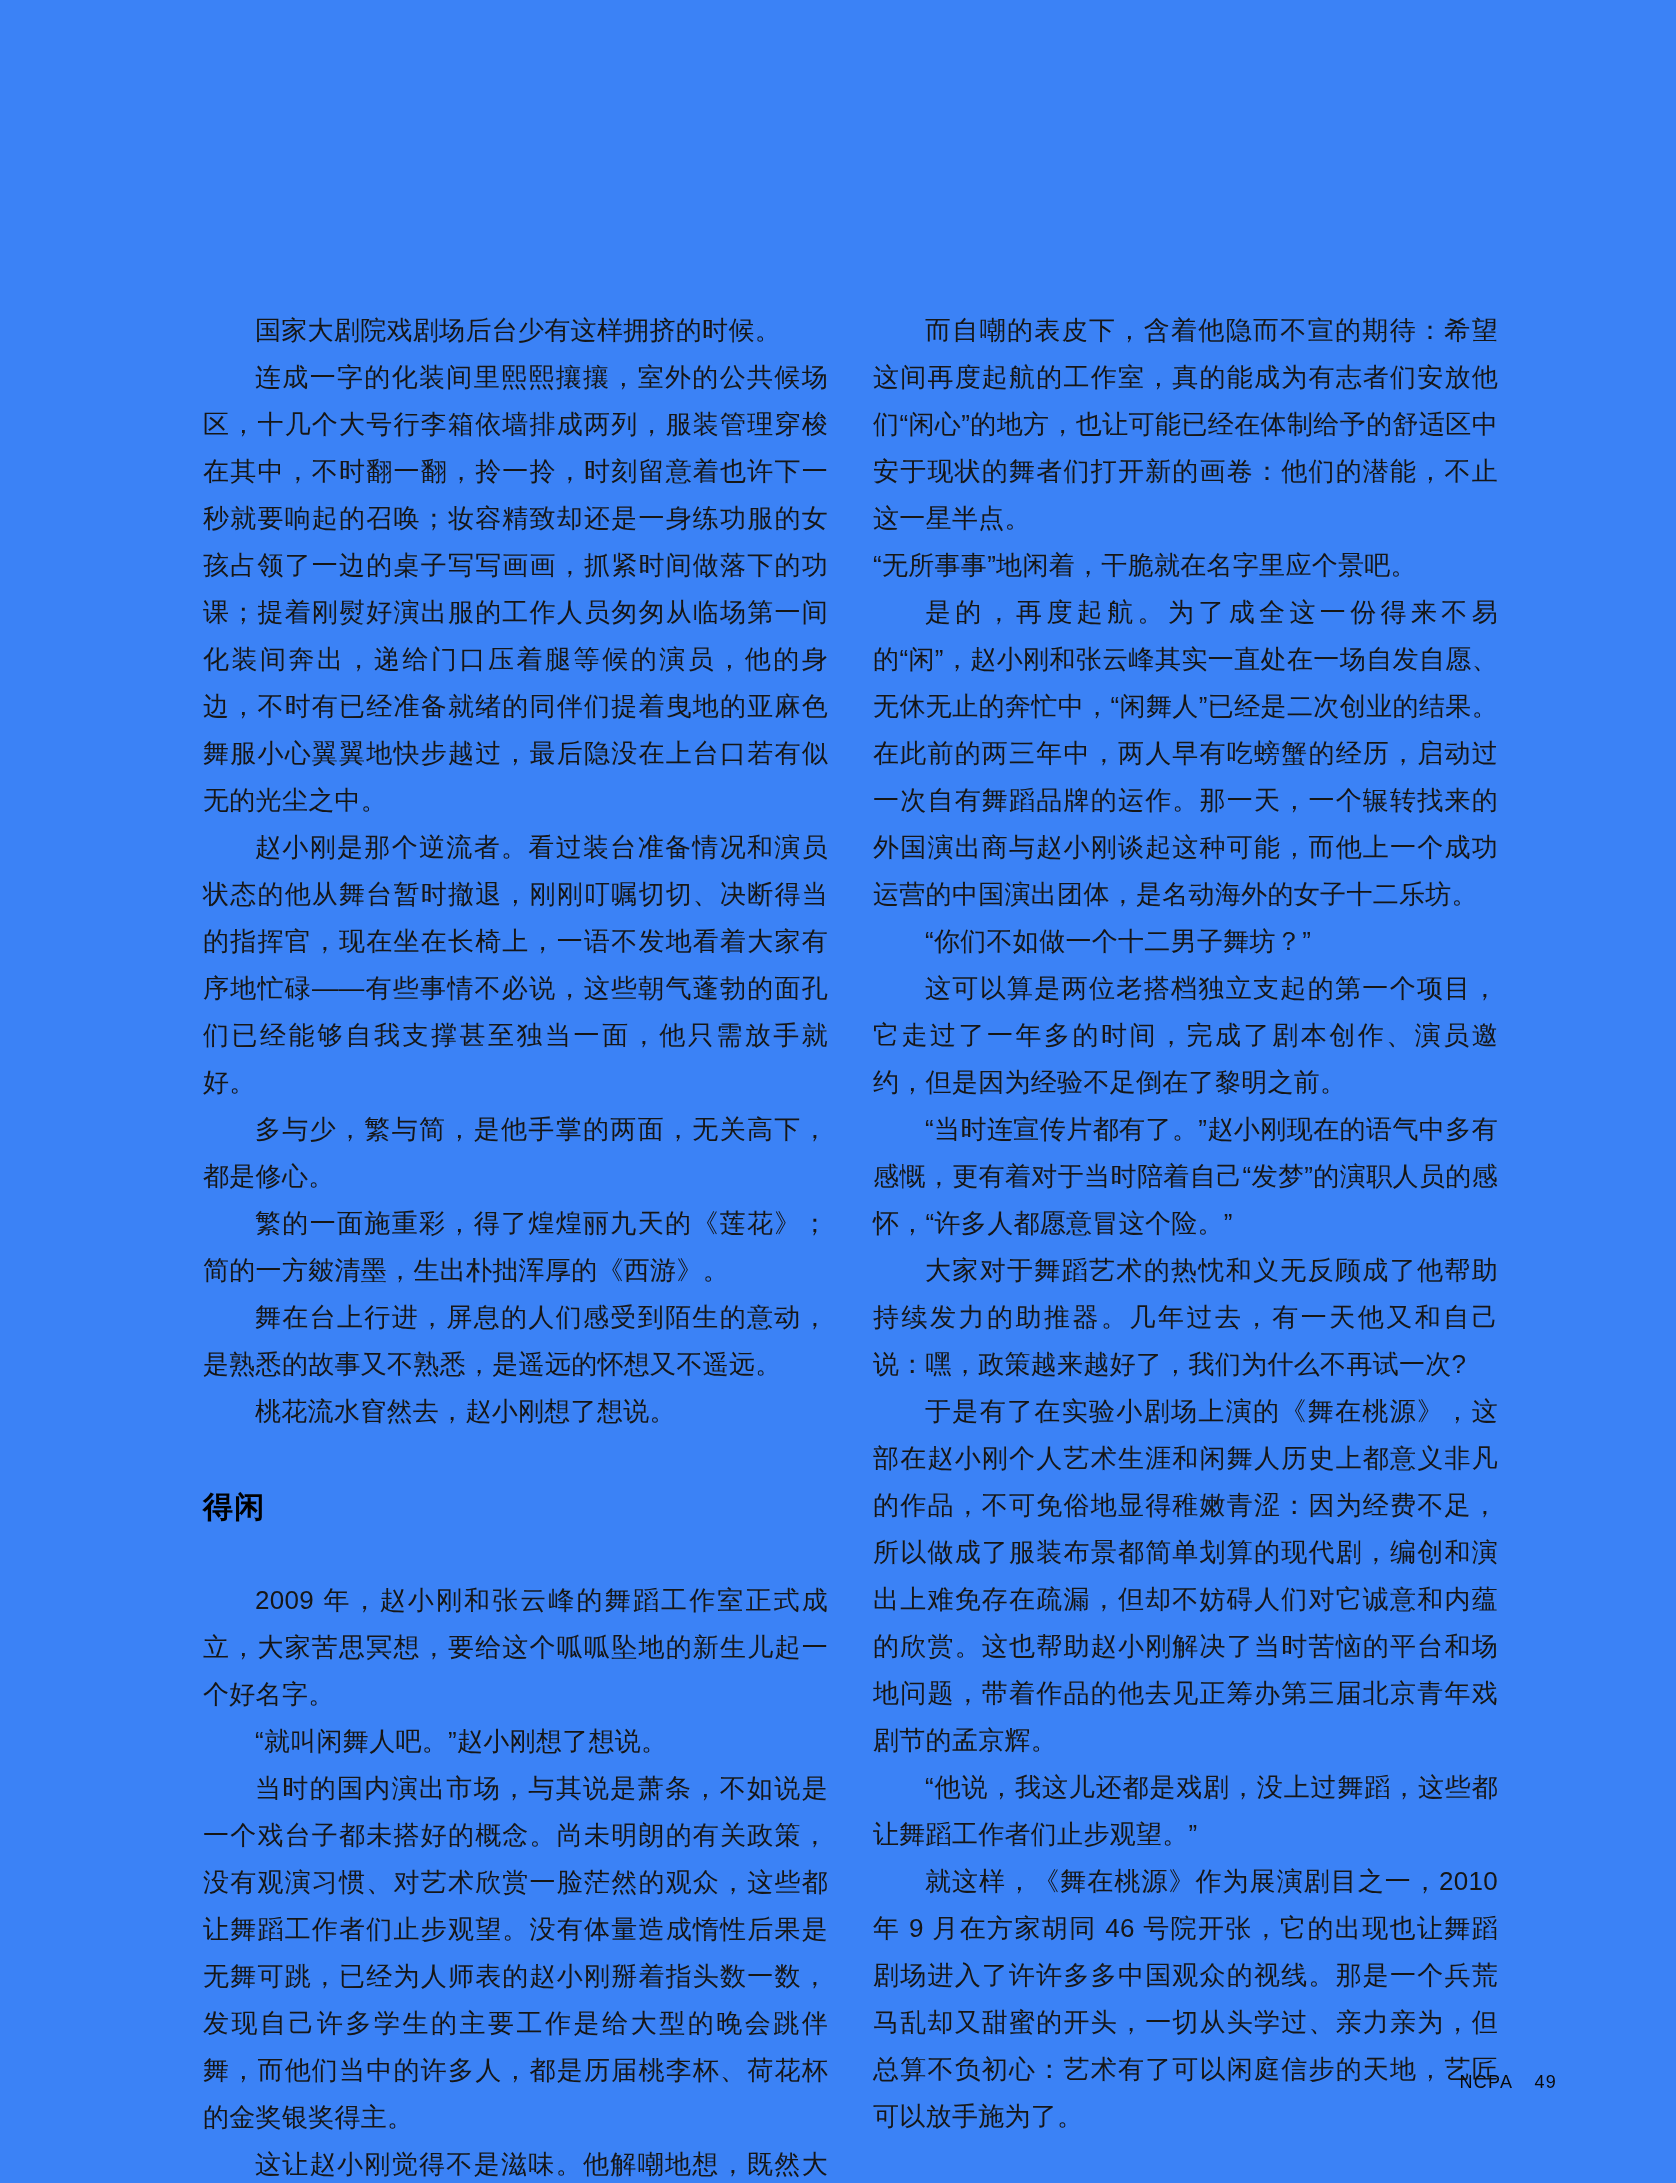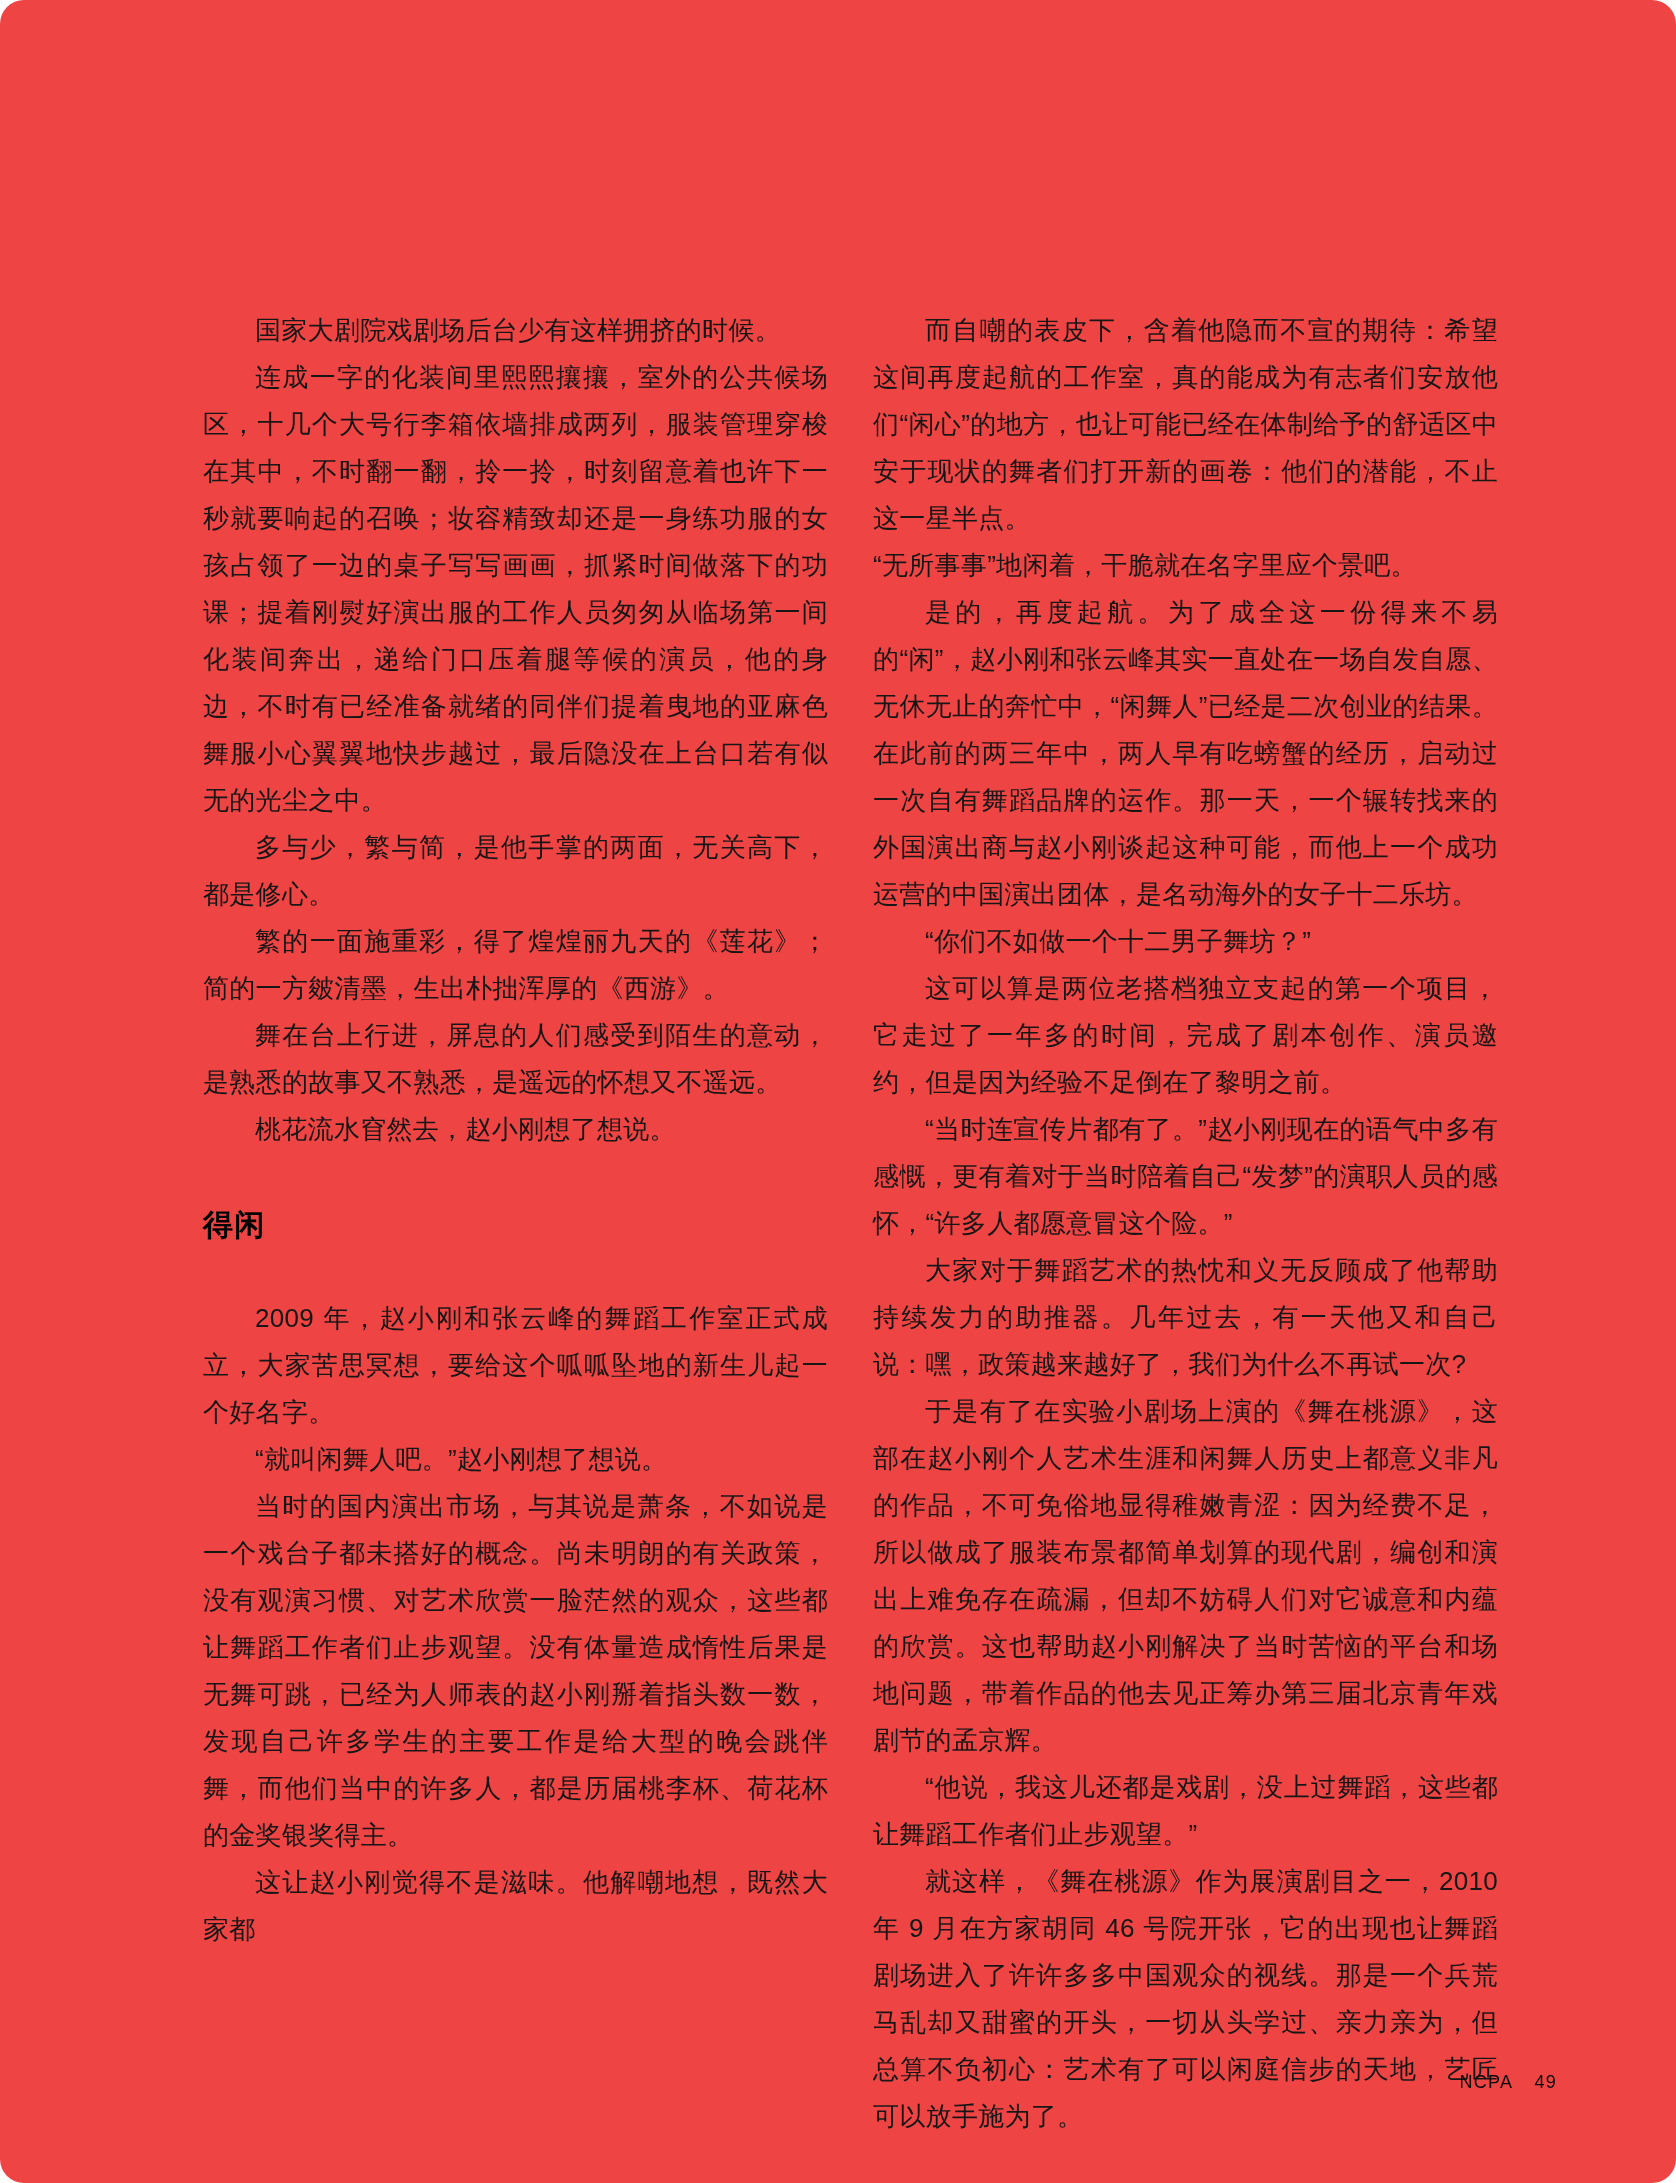--- a/index.html
+++ b/index.html
@@ -11,22 +11,21 @@
     width: 1676px;
     height: 2183px;
     position: relative;
     overflow: hidden;
     font-family: "Liberation Sans", "DejaVu Sans", sans-serif;
     color: #161616;
   }
   .page {
     position: absolute;
     inset: 0;
-    background: #ef4444;
-    border-radius: 24px;
+    background: #3b82f6;
   }
   .column {
     position: absolute;
     top: 307px;
     width: 625px;
     text-align: justify;
     text-justify: inter-ideograph;
   }
   .column-left  { left: 203px; }
   .column-right { left: 873px; }
@@ -63,20 +62,21 @@
 </style>
 </head>
 <body>
 
 <div class="page">
 
   <div class="column column-left">
     <div>
         <p class="para">国家大剧院戏剧场后台少有这样拥挤的时候。</p>
         <p class="para">连成一字的化装间里熙熙攘攘，室外的公共候场区，十几个大号行李箱依墙排成两列，服装管理穿梭在其中，不时翻一翻，拎一拎，时刻留意着也许下一秒就要响起的召唤；妆容精致却还是一身练功服的女孩占领了一边的桌子写写画画，抓紧时间做落下的功课；提着刚熨好演出服的工作人员匆匆从临场第一间化装间奔出，递给门口压着腿等候的演员，他的身边，不时有已经准备就绪的同伴们提着曳地的亚麻色舞服小心翼翼地快步越过，最后隐没在上台口若有似无的光尘之中。</p>
+        <p class="para">赵小刚是那个逆流者。看过装台准备情况和演员状态的他从舞台暂时撤退，刚刚叮嘱切切、决断得当的指挥官，现在坐在长椅上，一语不发地看着大家有序地忙碌——有些事情不必说，这些朝气蓬勃的面孔们已经能够自我支撑甚至独当一面，他只需放手就好。</p>
         <p class="para">多与少，繁与简，是他手掌的两面，无关高下，都是修心。</p>
         <p class="para">繁的一面施重彩，得了煌煌丽九天的《莲花》；简的一方皴清墨，生出朴拙浑厚的《西游》。</p>
         <p class="para">舞在台上行进，屏息的人们感受到陌生的意动，是熟悉的故事又不熟悉，是遥远的怀想又不遥远。</p>
         <p class="para">桃花流水窅然去，赵小刚想了想说。</p>
       </div>
     <p class="para section-heading">得闲</p>
     <div>
         <p class="para">2009 年，赵小刚和张云峰的舞蹈工作室正式成立，大家苦思冥想，要给这个呱呱坠地的新生儿起一个好名字。</p>
         <p class="para">“就叫闲舞人吧。”赵小刚想了想说。</p>
         <p class="para">当时的国内演出市场，与其说是萧条，不如说是一个戏台子都未搭好的概念。尚未明朗的有关政策，没有观演习惯、对艺术欣赏一脸茫然的观众，这些都让舞蹈工作者们止步观望。没有体量造成惰性后果是无舞可跳，已经为人师表的赵小刚掰着指头数一数，发现自己许多学生的主要工作是给大型的晚会跳伴舞，而他们当中的许多人，都是历届桃李杯、荷花杯的金奖银奖得主。</p>

